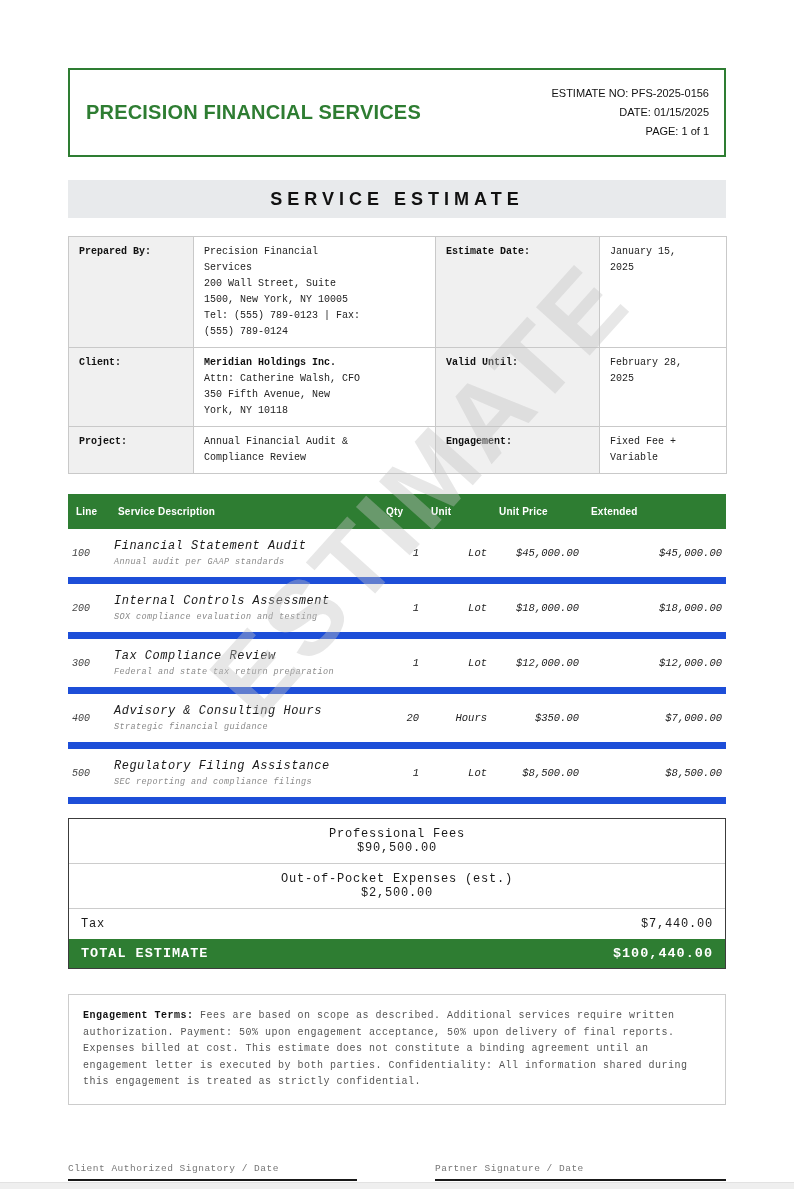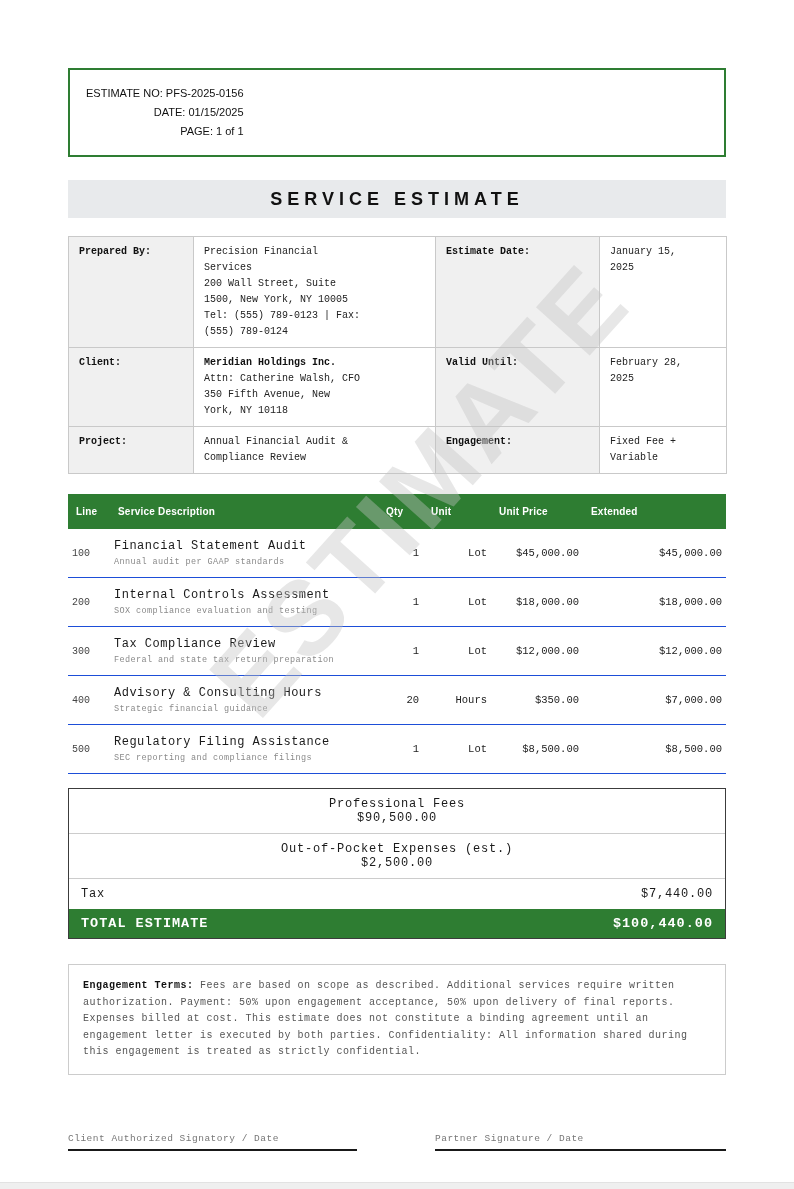--- a/index.html
+++ b/index.html
@@ -20,21 +20,21 @@
   table.info { margin-top:18px; width:658px; border-collapse:collapse; table-layout:fixed;border-radius:26px; }
   table.info td { border:1px solid #c9c9c9; padding:7px 10px; font-family:"Liberation Mono",monospace; font-size:10px; line-height:16px; vertical-align:top; }
   table.info td.lbl { background:#f0f0f0; font-weight:bold; color:#111; }
   table.info td.val { color:#222; }
   .pre { white-space:pre-line; }
   .client-name { font-weight:bold; color:#111; }
 
   
   table.items { margin-top:20px; width:658px; border-collapse:collapse; table-layout:fixed; }
   table.items th { background:#2e7d32; color:#fff; font-family:"Liberation Sans",sans-serif; font-size:10px; font-weight:bold; text-align:left; padding:12px 8px; letter-spacing:0.2px; }
-  table.items td { border-bottom:1px solid #1d4ed8; vertical-align:middle; font-family:"Liberation Mono",monospace; padding:10px 4px; }
+  table.items td { border-bottom:7px solid #1d4ed8; vertical-align:middle; font-family:"Liberation Mono",monospace; padding:10px 4px;font-style:italic; }
   td.c-line { padding-left:10px; color:#444; font-size:10px; }
   td.c-desc { padding:9px 8px; }
   .desc-title { font-size:12px; color:#1a1a1a; letter-spacing:0.5px; }
   .desc-detail { font-size:8.5px; color:#8a8a8a; margin-top:4px; letter-spacing:0.4px; }
   td.num { text-align:right; font-size:10.5px; color:#222; }
   td.c-qty { padding-right:6px; }
   td.c-unit { padding-right:4px; }
   td.c-price { padding-right:4px; }
   td.c-ext { padding-right:10px; }
 
@@ -63,20 +63,21 @@
 </head>
 <body>
 
 <div class="page">
 
   <div class="watermark">ESTIMATE</div>
 
   <div class="doc">
 
     <div class="letterhead">
+      <div class="company">PRECISION FINANCIAL SERVICES</div>
       <div class="head-meta">
         <div>ESTIMATE NO: PFS-2025-0156</div>
         <div>DATE: 01/15/2025</div>
         <div>PAGE: 1 of 1</div>
       </div>
     </div>
 
     <div class="title-bar">
       <span>SERVICE ESTIMATE</span>
     </div>

